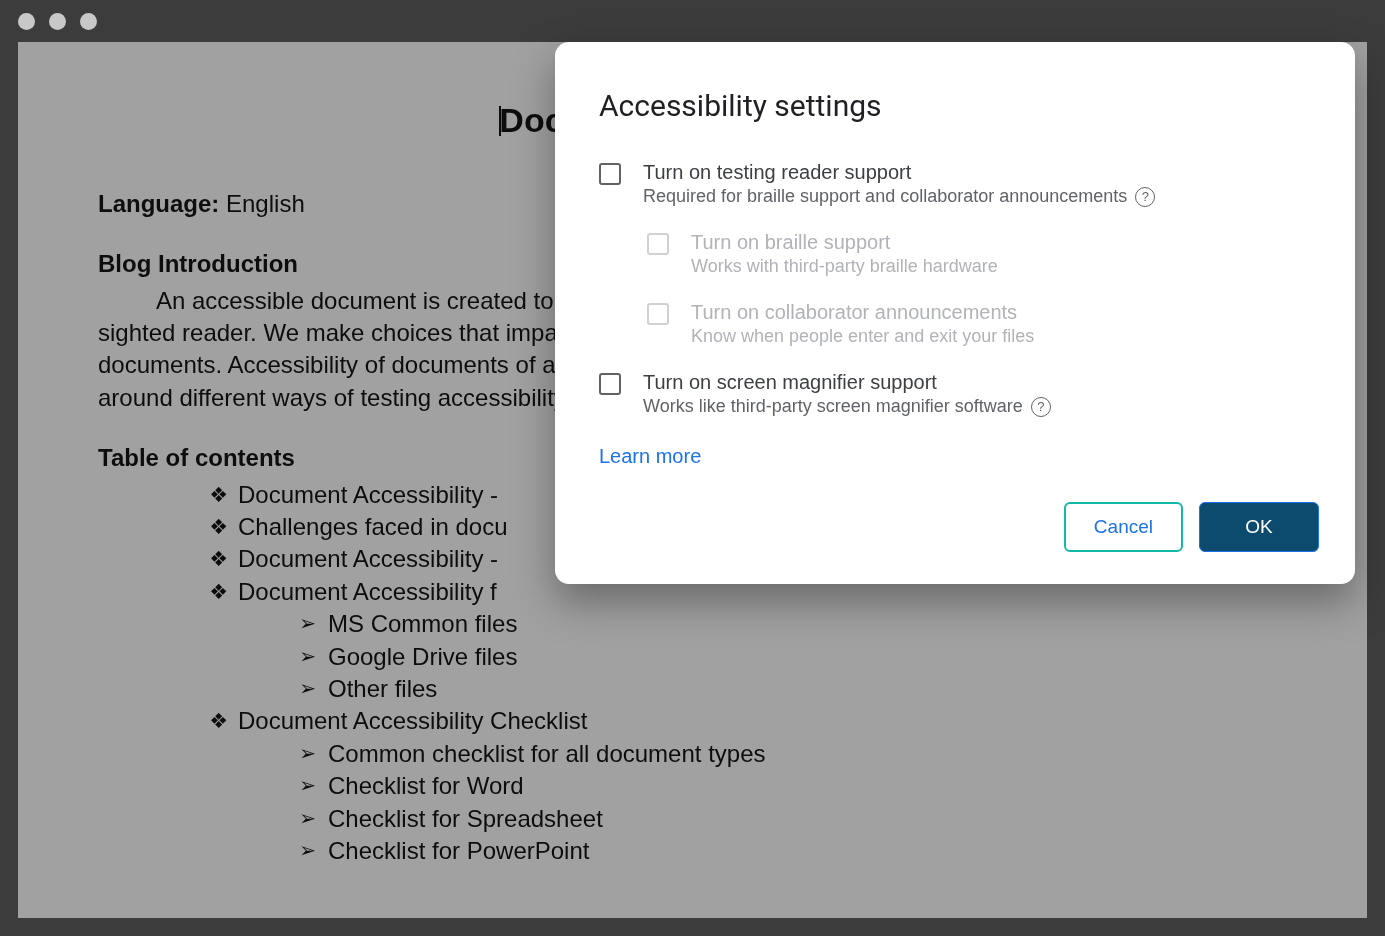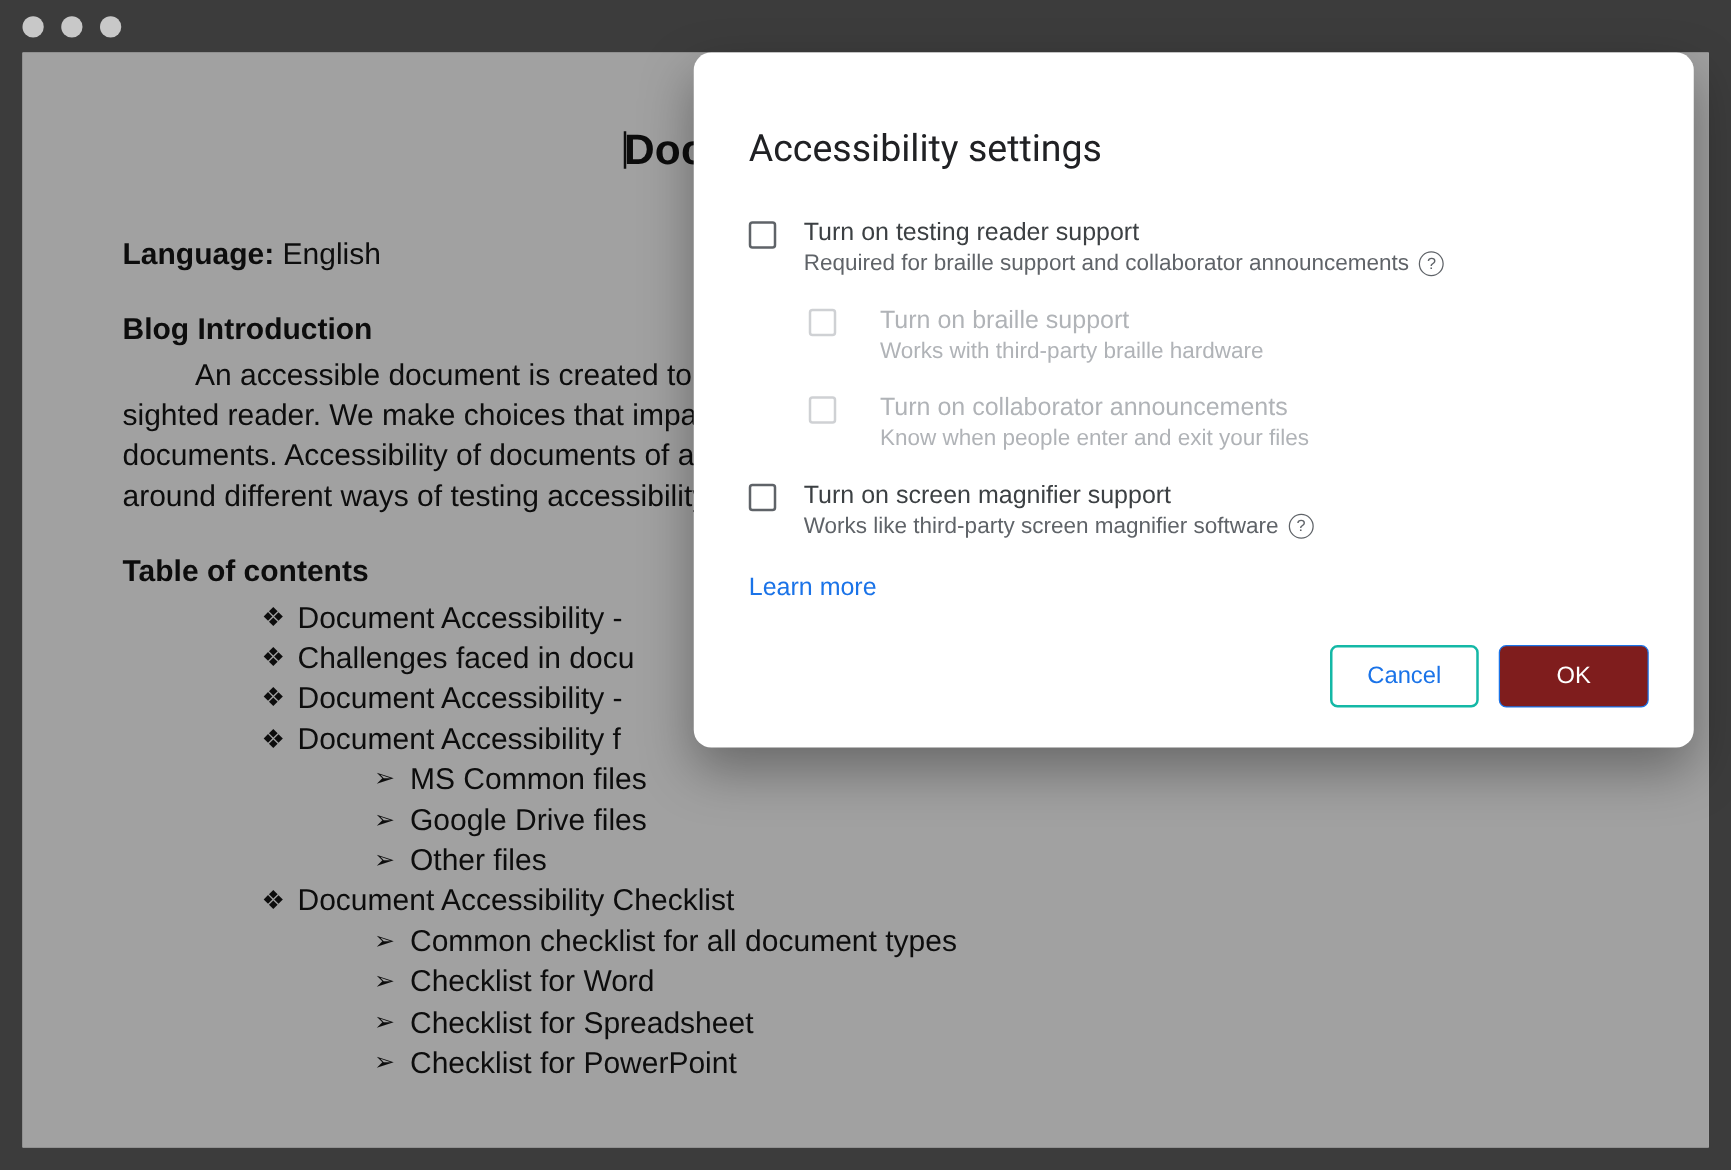--- a/index.html
+++ b/index.html
@@ -99,38 +99,38 @@
 
     
     .dialog {
       position: absolute;
       top: 42px;
       left: 555px;
       width: 800px;
       background: #fff;
       border-radius: 14px;
       box-shadow: 0 18px 42px rgba(0,0,0,0.35);
-      padding: 60px 36px 32px 44px;
+      padding: 46px 36px 32px 44px;
     }
     .dialog-title {
       font-family: "Segoe UI", "Google Sans", Roboto, Arial, sans-serif;
       font-size: 30px;
       font-weight: 400;
       color: #202124;
       margin-bottom: 38px;
     }
     .settings { margin-bottom: 18px; }
     .opt-row {
       display: flex;
       align-items: flex-start;
       margin-bottom: 24px;
     }
     .opt-row.indent { padding-left: 48px; }
     .opt-row.disabled .opt-label,
-    .opt-row.disabled .opt-desc { color: #b0b3b7; margin-left: 13px; }
+    .opt-row.disabled .opt-desc { color: #b0b3b7; }
     .checkbox {
       width: 22px;
       height: 22px;
       border: 2.3px solid #5f6368;
       border-radius: 3px;
       flex-shrink: 0;
       margin-right: 22px;
       margin-top: 2px;
     }
     .opt-row.disabled .checkbox { border-color: #cfd1d4; }
@@ -190,21 +190,21 @@
       align-items: center;
       justify-content: center;
       min-width: 100px;
     }
     .btn-cancel {
       background: #fff;
       border: 2px solid #14b8a6;
       color: #1a73e8;
     }
     .btn-ok {
-      background: #7f1d1d;
+      background: #0c4a6e;
       border: 1px solid #1a73e8;
       color: #fff;
       min-width: 120px;
     }
   </style>
 </head>
 <body>
 
 <div class="titlebar">
   <div class="traffic-light"></div>

